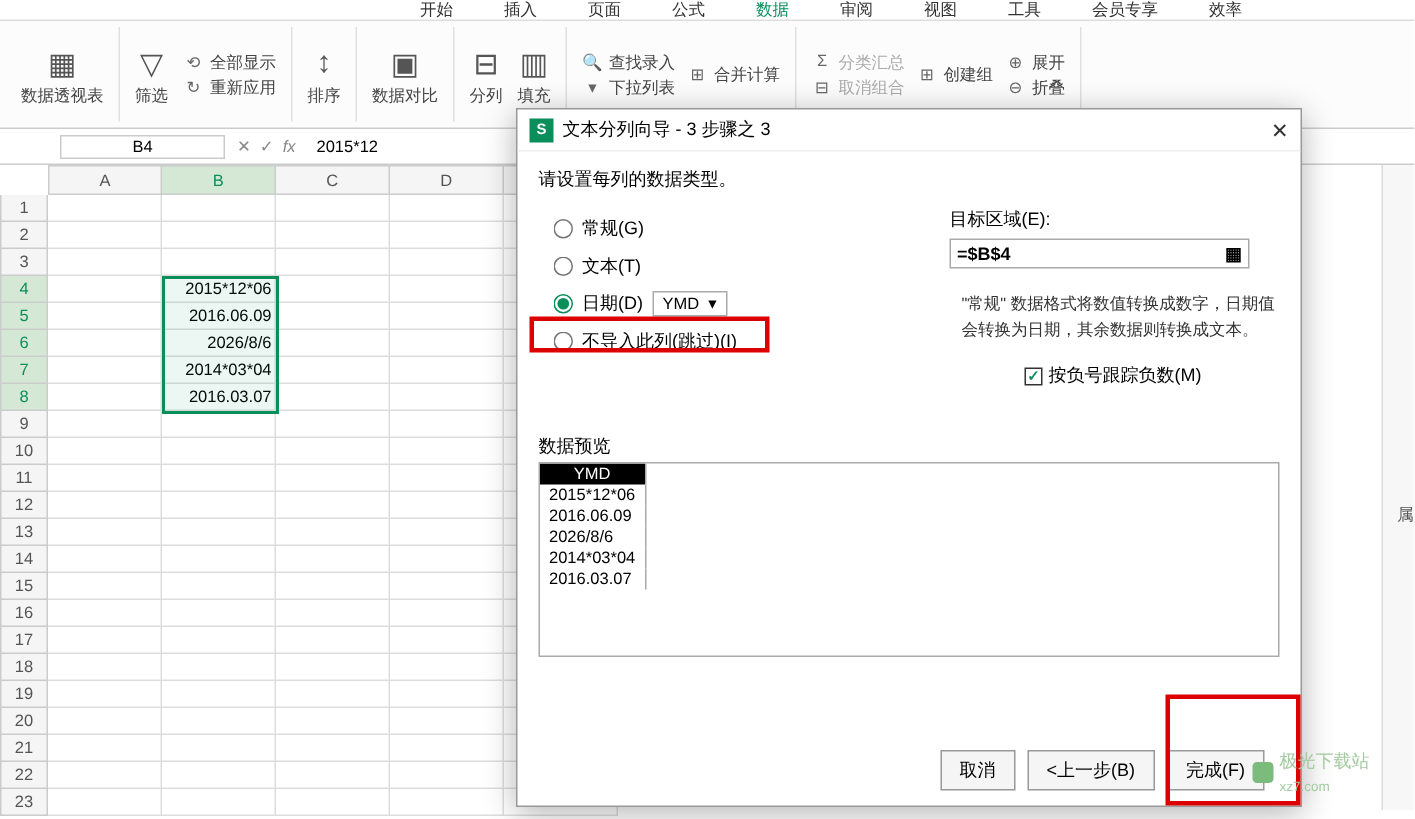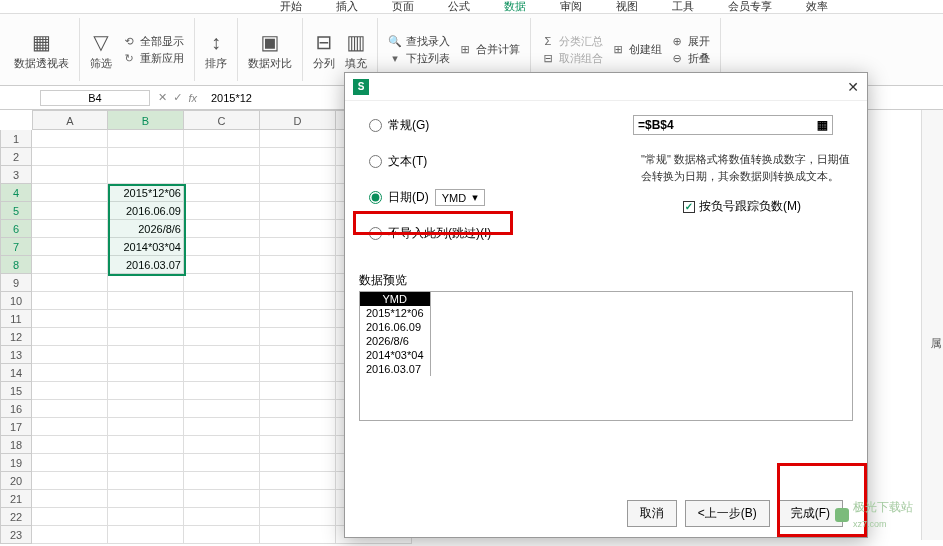--- a/index.html
+++ b/index.html
@@ -37,21 +37,21 @@
 .dialog { position: absolute; left: 344px; top: 72px; width: 524px; height: 466px; background: #fff; border: 1px solid #999; box-shadow: 0 4px 20px rgba(0,0,0,0.3); }
 .dlg-title { display: flex; align-items: center; height: 28px; padding: 0 8px; font-size: 12px; border-bottom: 1px solid #eee; }
 .dlg-title .logo { width: 16px; height: 16px; background: #0a8f5b; color: #fff; font-size: 10px; display: flex; align-items: center; justify-content: center; margin-right: 6px; font-weight: bold; }
 .dlg-close { margin-left: auto; cursor: pointer; font-size: 14px; color: #333; }
 .dlg-body { padding: 10px 14px; font-size: 12px; }
 .dlg-instr { margin-bottom: 10px; }
 .dlg-cols { display: flex; gap: 20px; }
 .dlg-left { flex: 1; }
 .dlg-right { width: 220px; }
 .dlg-section-title { margin-bottom: 6px; }
-.radio-list { padding-left: 10px; display: flex; flex-direction: column; gap: 19px; margin-top: 6px; }
+.radio-list { padding-left: 10px; display: flex; flex-direction: column; gap: 8px; margin-top: 6px; }
 .radio-row { display: flex; align-items: center; gap: 6px; }
 .radio-row input[type=radio] { accent-color: #0a8f5b; }
 .date-fmt { border: 1px solid #aaa; padding: 1px 6px; font-size: 11px; display: inline-flex; align-items: center; gap: 6px; }
 .highlight-box { position: absolute; border: 3px solid #d00; pointer-events: none; }
 .target-input { width: 200px; border: 1px solid #aaa; padding: 2px 4px; font-size: 12px; margin-top: 4px; display: flex; align-items: center; justify-content: space-between; font-weight: bold; }
 .desc-text { font-size: 11px; color: #333; margin-top: 16px; line-height: 1.5; padding-left: 8px; }
 .checkbox-row { margin-top: 14px; padding-left: 50px; font-size: 12px; display: flex; align-items: center; gap: 4px; }
 .checkbox-row .chk { width: 12px; height: 12px; border: 1px solid #333; display: inline-flex; align-items: center; justify-content: center; color: #0a8f5b; font-size: 10px; font-weight: bold; }
 
 .preview-label { margin-top: 30px; font-size: 12px; }
@@ -375,23 +375,25 @@
       </div>
     </div>
   <div class="sel-range" style="left:108px;top:74px;width:78px;height:92px"></div>
 </div>
 
 <div class="right-pane">属</div>
 
 <div class="dialog">
   <div class="dlg-title">
     <div class="logo">S</div>
+    <span>文本分列向导 - 3 步骤之 3</span>
     <span class="dlg-close">✕</span>
   </div>
   <div class="dlg-body">
+    <div class="dlg-instr">请设置每列的数据类型。</div>
     <div class="dlg-cols">
       <div class="dlg-left">
         <div class="radio-list">
           <label class="radio-row">
               <input type="radio" name="ct" style="">
               <span>常规(G)</span>
             </label>
           <label class="radio-row">
               <input type="radio" name="ct" style="">
               <span>文本(T)</span>
@@ -404,20 +406,21 @@
                 <span>▾</span>
               </span>
           </label>
           <label class="radio-row">
               <input type="radio" name="ct" style="">
               <span>不导入此列(跳过)(I)</span>
             </label>
         </div>
       </div>
       <div class="dlg-right">
+        <div>目标区域(E):</div>
         <div class="target-input">
           <span>=$B$4</span>
           <span>▦</span>
         </div>
         <div class="desc-text">"常规" 数据格式将数值转换成数字，日期值会转换为日期，其余数据则转换成文本。</div>
         <div class="checkbox-row">
           <span class="chk">✓</span>
           <span>按负号跟踪负数(M)</span>
         </div>
       </div>

